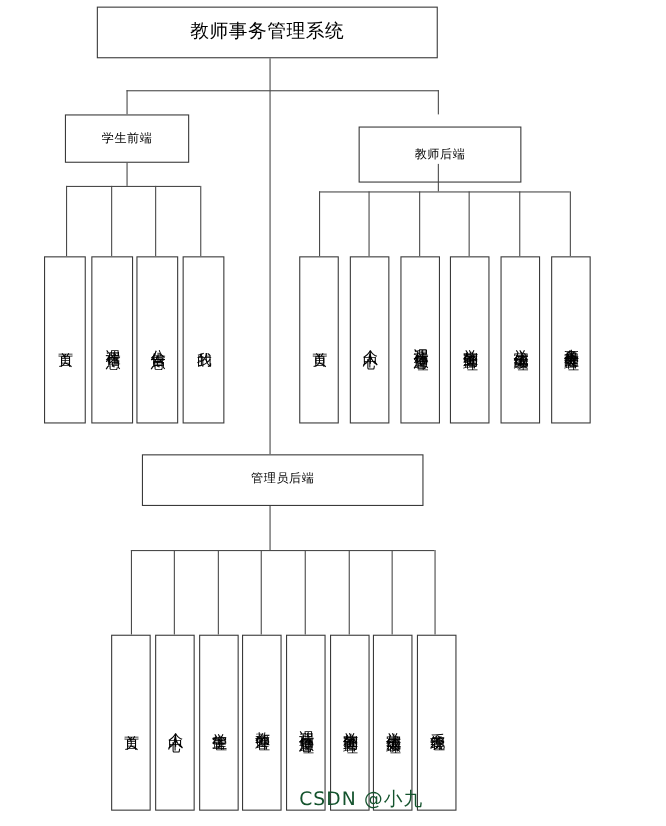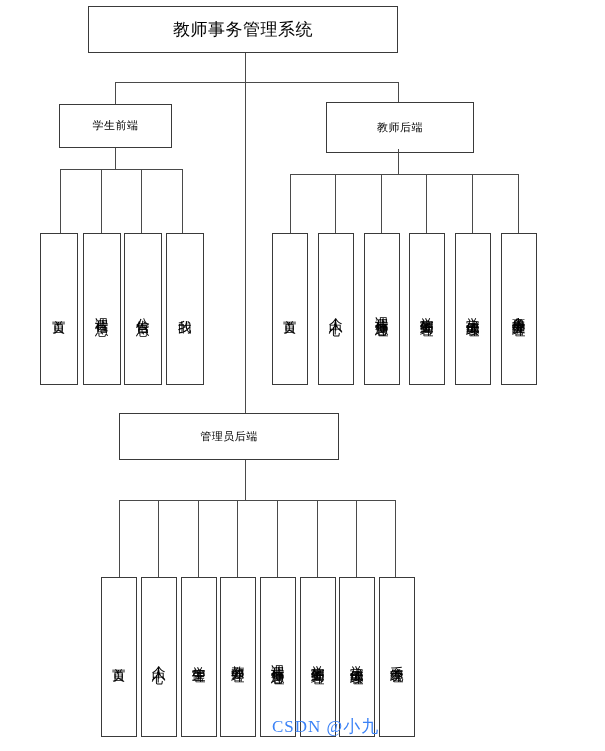--- a/index.html
+++ b/index.html
@@ -61,27 +61,26 @@
   .conn {
     position: absolute;
     background: #4a4a4a;
   }
   .conn.v { width: 1px; }
   .conn.h { height: 1px; }
 
   
   .watermark {
     position: absolute;
-    color: #3b82f6;
+    color: #14532d;
     font-size: 17px;
     letter-spacing: 1px;
     white-space: nowrap;
     user-select: none;
     pointer-events: none;
-    font-family: Liberation Serif, serif;
   }
 </style>
 </head>
 <body>
 
 <div id="diagram">
 
   <div class="node horizontal root" style="left:88px; top:6px; width:310px; height:47px;">
     <span class="label">教师事务管理系统</span>
   </div>
@@ -113,21 +112,21 @@
   <div class="node vertical" style="left:83px;  top:233px; width:38px; height:152px;">
     <span class="label">课程信息</span>
   </div>
   <div class="node vertical" style="left:124px; top:233px; width:38px; height:152px;">
     <span class="label">公告信息</span>
   </div>
   <div class="node vertical" style="left:166px; top:233px; width:38px; height:152px;">
     <span class="label">我的</span>
   </div>
 
-  <div class="node horizontal" style="left:326px; top:102px; width:148px; height:51px;align-items:center;">
+  <div class="node horizontal" style="left:326px; top:115px; width:148px; height:51px;align-items:center;">
     <span class="label">教师后端</span>
   </div>
   <div class="conn v" style="left:398px; top:149px; height:25px;"></div>
   <div class="conn h" style="left:290px; top:174px; width:228px;"></div>
 
   <div class="conn v" style="left:290px; top:174px; height:59px;"></div>
   <div class="conn v" style="left:335px; top:174px; height:59px;"></div>
   <div class="conn v" style="left:381px; top:174px; height:59px;"></div>
   <div class="conn v" style="left:426px; top:174px; height:59px;"></div>
   <div class="conn v" style="left:472px; top:174px; height:59px;"></div>
@@ -145,21 +144,21 @@
   <div class="node vertical" style="left:409px; top:233px; width:36px; height:152px;">
     <span class="label">学生签到管理</span>
   </div>
   <div class="node vertical" style="left:455px; top:233px; width:36px; height:152px;">
     <span class="label">学生成绩管理</span>
   </div>
   <div class="node vertical" style="left:501px; top:233px; width:36px; height:152px;">
     <span class="label">事务提醒管理</span>
   </div>
 
-  <div class="node horizontal" style="left:119px; top:413px; width:220px; height:47px;">
+  <div class="node horizontal" style="left:129px; top:413px; width:256px; height:47px;font-family:Liberation Mono, monospace;">
     <span class="label">管理员后端</span>
   </div>
   <div class="conn v" style="left:245px; top:460px; height:40px;"></div>
   <div class="conn h" style="left:119px; top:500px; width:276px;"></div>
 
   <div class="conn v" style="left:119px; top:500px; height:77px;"></div>
   <div class="conn v" style="left:158px; top:500px; height:77px;"></div>
   <div class="conn v" style="left:198px; top:500px; height:77px;"></div>
   <div class="conn v" style="left:237px; top:500px; height:77px;"></div>
   <div class="conn v" style="left:277px; top:500px; height:77px;"></div>

